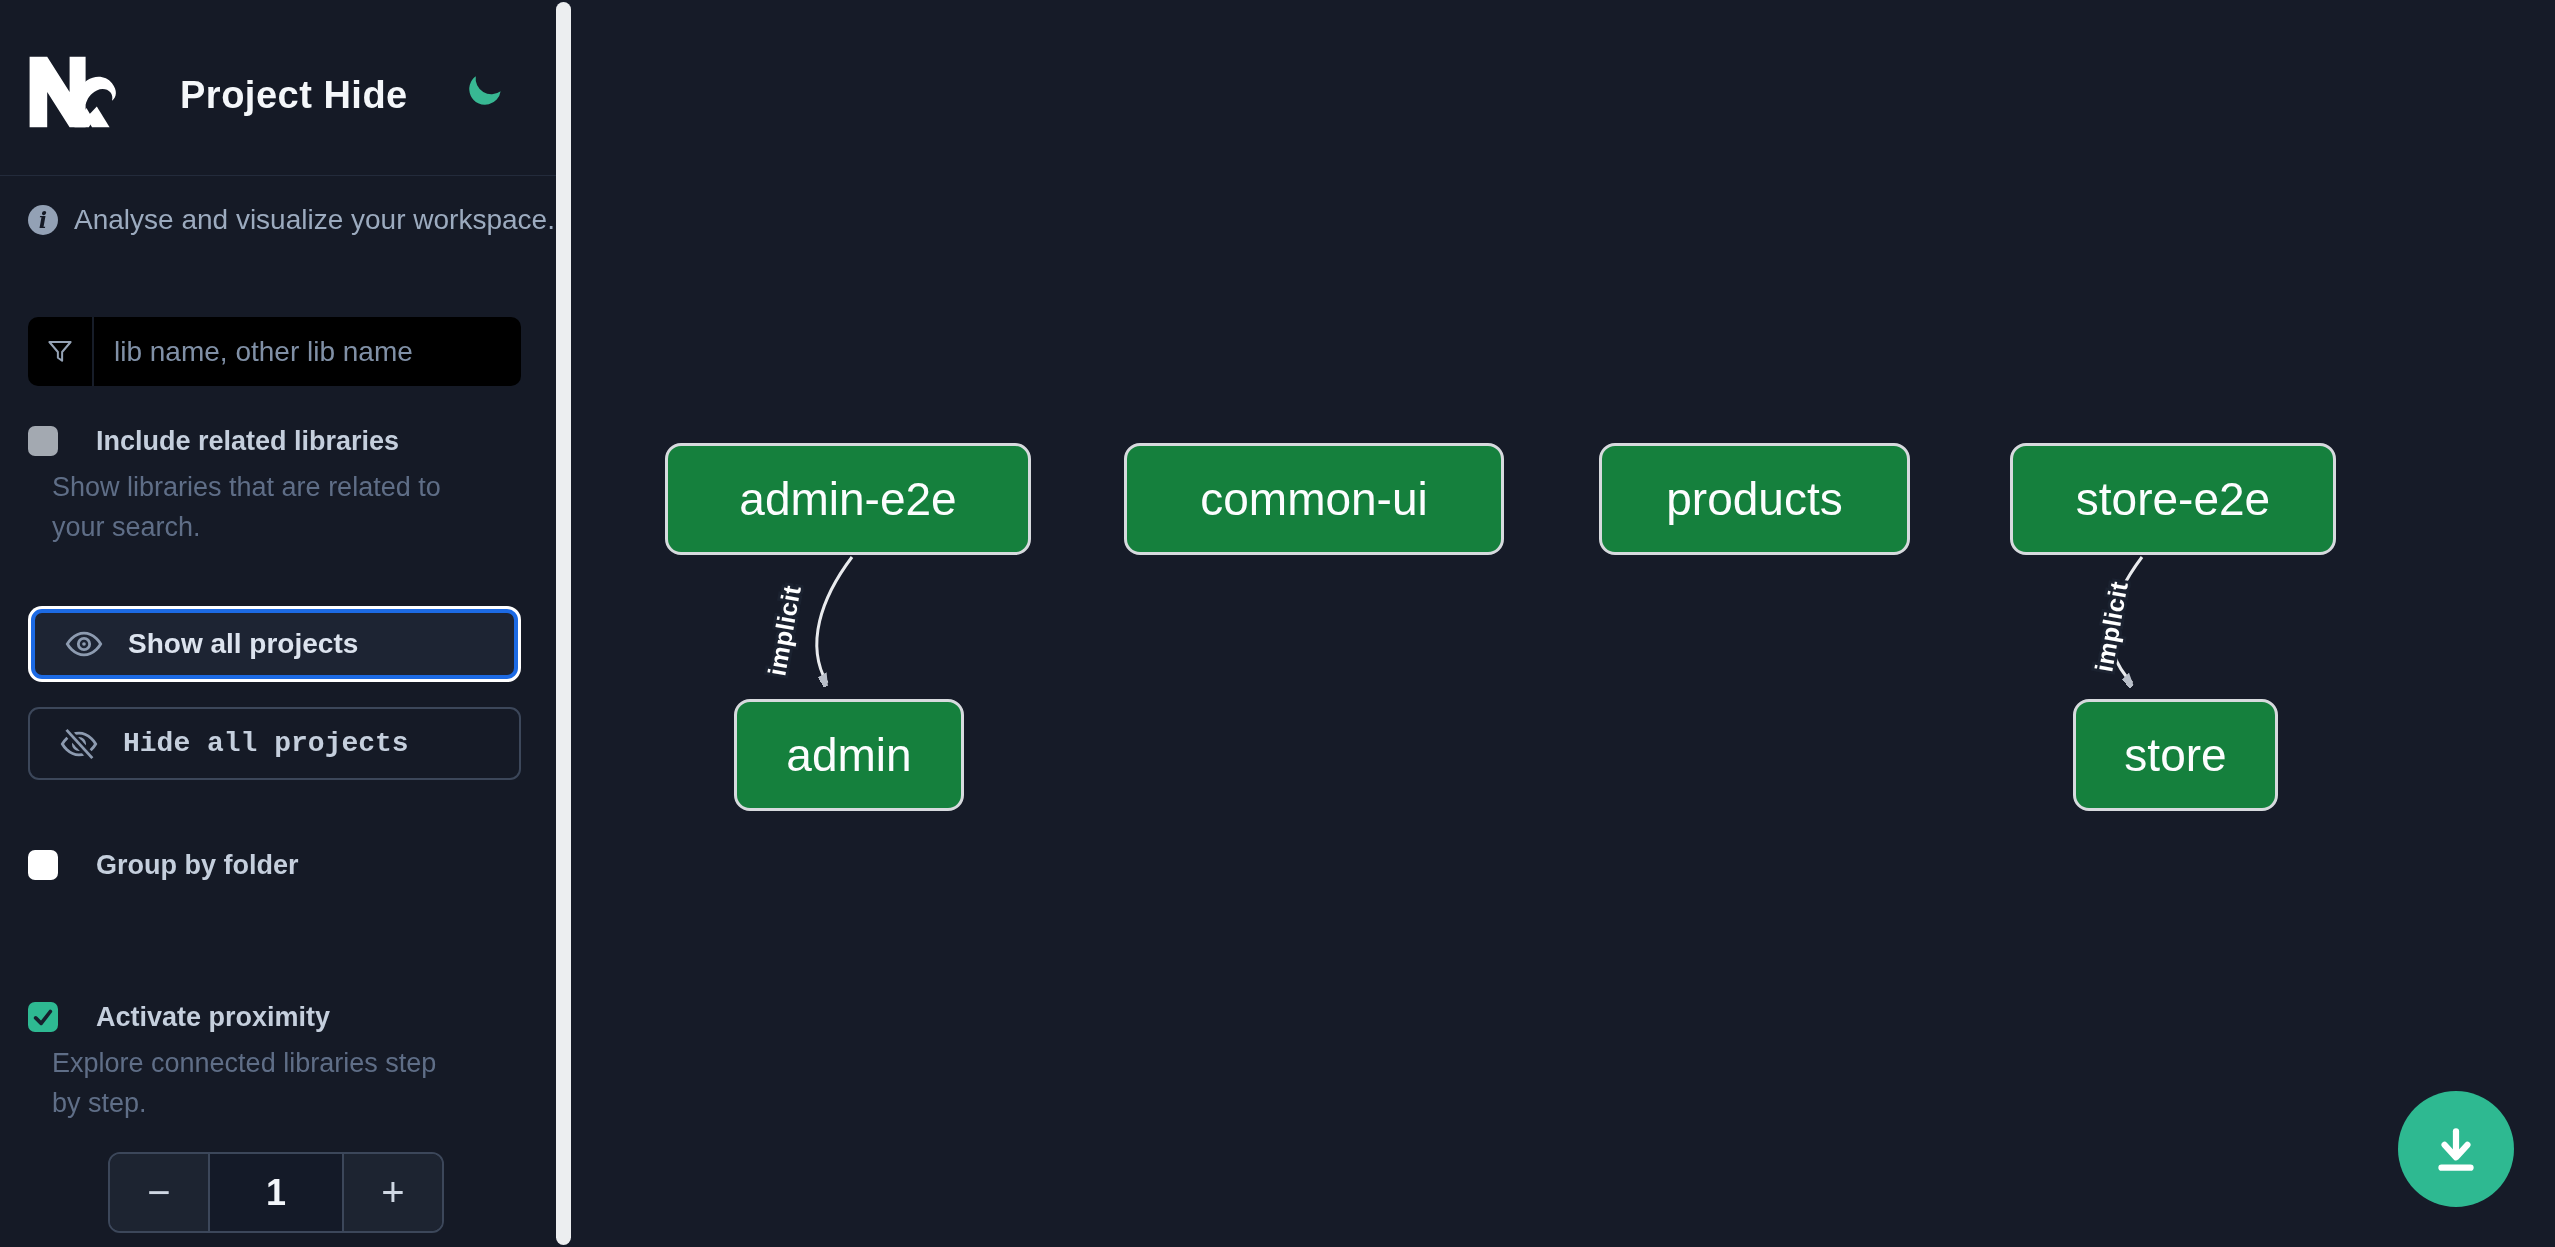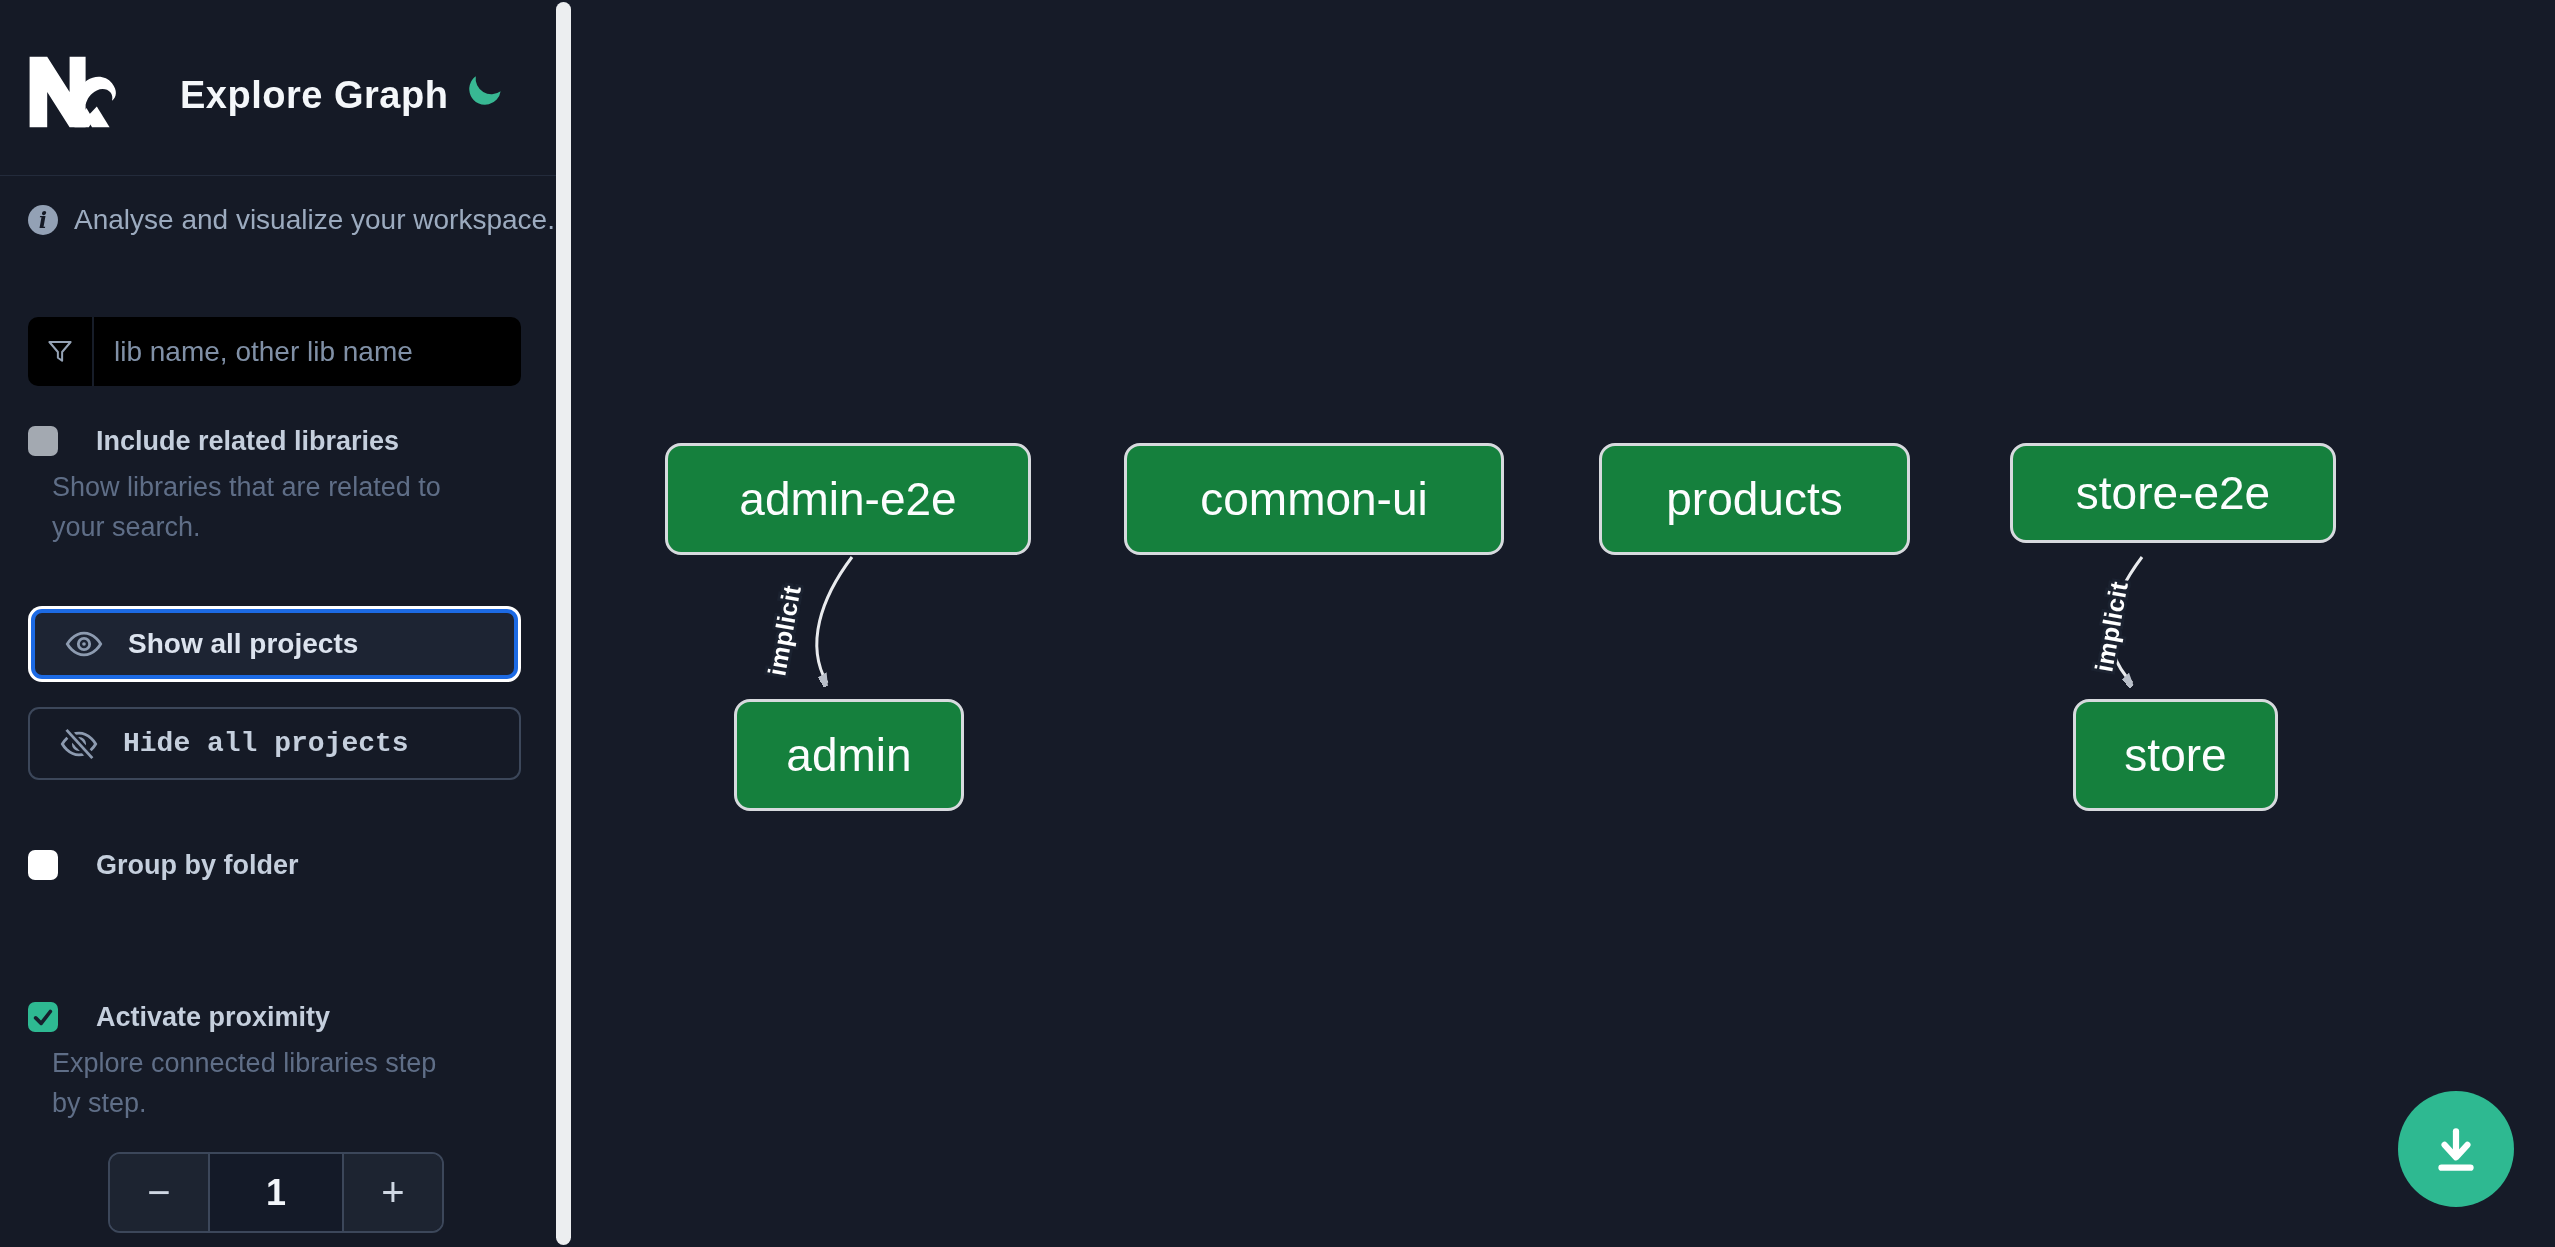--- a/index.html
+++ b/index.html
@@ -76,21 +76,21 @@
 
   <div class="sidebar">
 
     <div class="sb-header">
       <svg class="nx-logo" viewBox="0 0 120 92">
         <path d="M2 90 V2 h22 l28 44 V2 h20 v88 h-20 L24 46 V90 Z" fill="#ffffff"></path>
         <path d="M58 90 l15-24 9 15 -6 9 z" fill="#ffffff"></path>
         <path d="M64 44 c7-18 30-23 41-9 c7 9 6 17 0 22 c3-11 -8-18 -19-13 c-8 4 -12 10 -14 18 l-8-18 z" fill="#ffffff"></path>
         <path d="M86 64 l16 26 h-22 l-7-12 z" fill="#ffffff"></path>
       </svg>
-      <div class="app-title">Explore Graph</div>
+      <div class="app-title">Project Hide</div>
       <svg class="moon" viewBox="0 0 24 24" style="transform:rotate(-14deg);">
         <path d="M20.354 15.354A9 9 0 0 1 8.646 3.646 9.003 9.003 0 0 0 12 21a9.003 9.003 0 0 0 8.354-5.646z" fill="#38b893"></path>
       </svg>
     </div>
 
     <div class="info-row">
       <span class="info-icon">i</span>
       <span class="info-text">Analyse and visualize your workspace.</span>
     </div>
 
@@ -166,21 +166,21 @@
       </defs>
     <path d="M 281 557 C 250 598, 234 645, 256 683" class="edge-path" marker-end="url(#arrow)"></path>
         <text x="222" y="632" transform="rotate(-80 222 632)" text-anchor="middle" class="edge-label">implicit</text>
         <path d="M 1571 557 C 1540 598, 1524 645, 1561 683" class="edge-path" marker-end="url(#arrow)"></path>
         <text x="1549" y="628" transform="rotate(-80 1549 628)" text-anchor="middle" class="edge-label">implicit</text>
       </svg>
     <div id="nodes-layer">
         <div class="gnode" style="left: 94px; top: 443px; width: 366px; height: 112px;">admin-e2e</div>
         <div class="gnode" style="left: 553px; top: 443px; width: 380px; height: 112px;">common-ui</div>
         <div class="gnode" style="left: 1028px; top: 443px; width: 311px; height: 112px;">products</div>
-        <div class="gnode" style="left: 1439px; top: 443px; width: 326px; height: 100px;">store-e2e</div>
+        <div class="gnode" style="left: 1439px; top: 443px; width: 326px; height: 112px;">store-e2e</div>
         <div class="gnode" style="left: 163px; top: 699px; width: 230px; height: 112px;">admin</div>
         <div class="gnode" style="left: 1502px; top: 699px; width: 205px; height: 112px;">store</div>
       </div>
 
     <div class="fab">
       <svg width="54" height="54" viewBox="0 0 52 52" fill="none" stroke="#ffffff" stroke-width="6" stroke-linecap="round" stroke-linejoin="round">
         <line x1="26" y1="9" x2="26" y2="30"></line>
         <polyline points="15,22 26,34 37,22"></polyline>
         <line x1="12" y1="44" x2="40" y2="44"></line>
       </svg>

